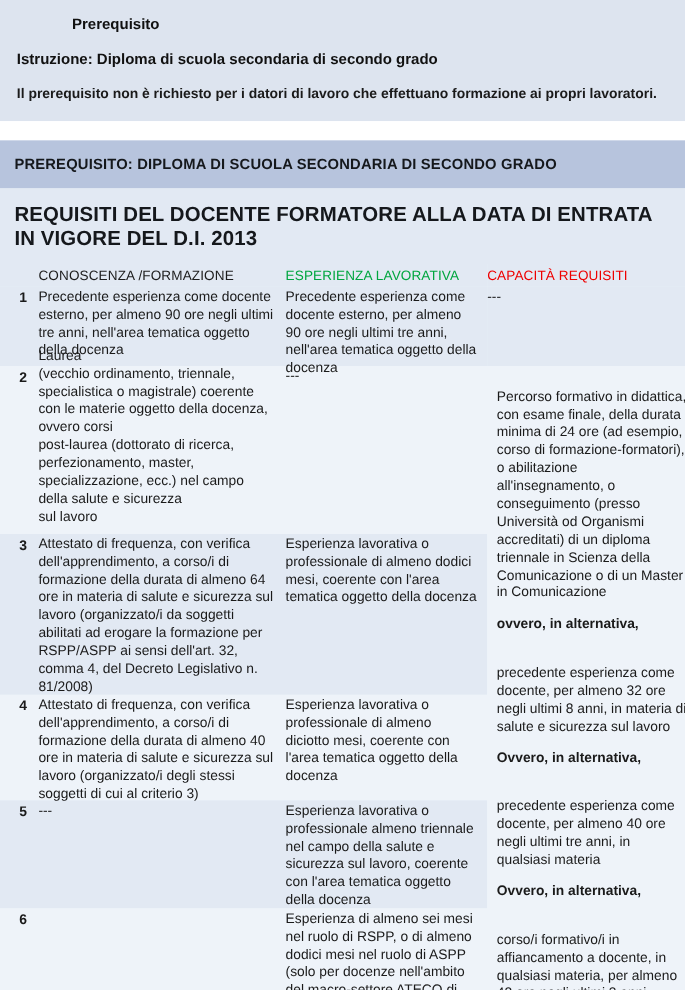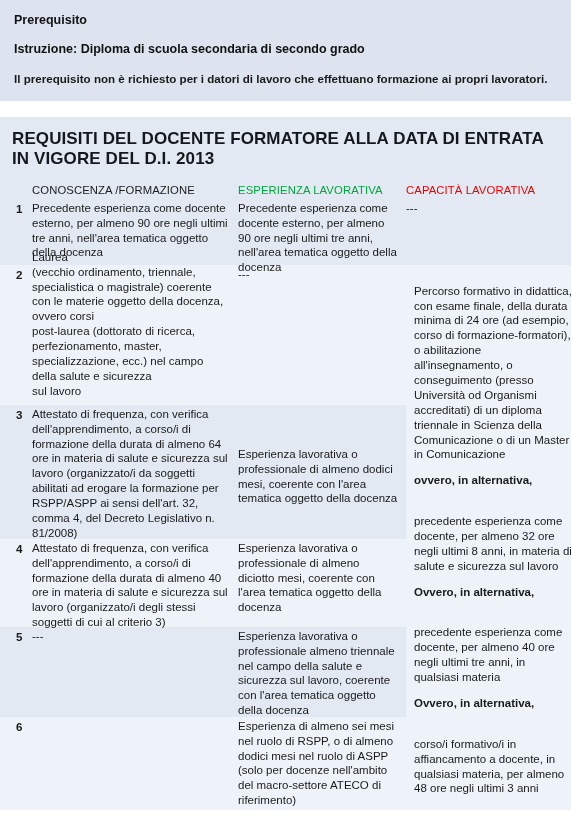--- a/index.html
+++ b/index.html
@@ -20,20 +20,21 @@
     background: #dde4ef;
     padding: 9px 12px 14px 12px;
     box-sizing: border-box;
   }
   .prereq-title {
     font-size: 12.5px;
     font-weight: bold;
     color: #111;
     line-height: 1.5;
     padding: 2px 0 10px 2px;
+    margin-left: 46px;
   }
   .prereq-sub {
     font-size: 12.5px;
     font-weight: bold;
     color: #111;
     line-height: 1.5;
     padding: 0 0 12px 2px;
   }
   .prereq-note {
     font-size: 11.6px;
@@ -137,33 +138,36 @@
 <div class="prereq-panel">
   <div class="prereq-title">Prerequisito</div>
   <div class="prereq-sub">Istruzione: Diploma di scuola secondaria di secondo grado</div>
   <div class="prereq-note">Il prerequisito non è richiesto per i datori di lavoro che effettuano formazione ai propri lavoratori.</div>
 </div>
 
 <div class="gap"></div>
 
 <div class="tbl-wrap">
 
+  <div class="band-dark">
+    <span class="band-dark-text">PREREQUISITO: DIPLOMA DI SCUOLA SECONDARIA DI SECONDO GRADO</span>
+  </div>
 
   <div class="band-light">
     <span class="band-light-text">REQUISITI DEL DOCENTE FORMATORE ALLA DATA DI ENTRATA IN VIGORE DEL D.I. 2013</span>
   </div>
 
   <div class="grid">
 
     <div class="hdr-row">
       <div class="cellband bg-a" style="left:0;top:0;width:406px;height:19px;"></div>
       <div class="cellband bg-a" style="left:406px;top:0;width:165px;height:19px;"></div>
       <div class="hdr c1" style="left:32px;">CONOSCENZA /FORMAZIONE</div>
       <div class="hdr c2" style="left:238px;">ESPERIENZA LAVORATIVA</div>
-      <div class="hdr c3" style="left:406px;">CAPACITÀ LAVORATIVA</div>
+      <div class="hdr c3" style="left:406px;">CAPACITÀ REQUISITI</div>
     </div>
 
     <div class="cellband bg-a" style="left:0;top:19px;width:406px;height:66px;"></div>
     <div class="cellband bg-b" style="left:0;top:85px;width:406px;height:140px;"></div>
     <div class="cellband bg-a" style="left:0;top:225px;width:406px;height:134px;"></div>
     <div class="cellband bg-b" style="left:0;top:359px;width:406px;height:88px;"></div>
     <div class="cellband bg-a" style="left:0;top:447px;width:406px;height:90px;"></div>
     <div class="cellband bg-b" style="left:0;top:537px;width:406px;height:93px;"></div>
 
     <div class="cellband bg-a" style="left:406px;top:19px;width:165px;height:66px;"></div>
@@ -175,21 +179,21 @@
 
     <div class="cell num" style="left:0;top:85px;width:32px;">2</div>
     <div class="cell c1" style="left:32px;top:68px;width:206px;">Laurea
 (vecchio ordinamento, triennale, specialistica o magistrale) coerente con le materie oggetto della docenza, ovvero corsi
 post-laurea (dottorato di ricerca, perfezionamento, master, specializzazione, ecc.) nel campo della salute e sicurezza
 sul lavoro</div>
     <div class="cell c2" style="left:238px;top:85px;width:168px;">---</div>
 
     <div class="cell num" style="left:0;top:225px;width:32px;">3</div>
     <div class="cell c1" style="left:32px;top:225px;width:206px;">Attestato di frequenza, con verifica dell'apprendimento, a corso/i di formazione della durata di almeno 64 ore in materia di salute e sicurezza sul lavoro (organizzato/i da soggetti abilitati ad erogare la formazione per RSPP/ASPP ai sensi dell'art. 32, comma 4, del Decreto Legislativo n. 81/2008)</div>
-    <div class="cell c2" style="left:238px;top:225px;width:168px;margin-top:40px;">Esperienza lavorativa o professionale di almeno dodici mesi, coerente con l'area tematica oggetto della docenza</div>
+    <div class="cell c2" style="left:238px;top:225px;width:168px;">Esperienza lavorativa o professionale di almeno dodici mesi, coerente con l'area tematica oggetto della docenza</div>
 
     <div class="cell num" style="left:0;top:359px;width:32px;">4</div>
     <div class="cell c1" style="left:32px;top:359px;width:206px;">Attestato di frequenza, con verifica dell'apprendimento, a corso/i di formazione della durata di almeno 40 ore in materia di salute e sicurezza sul lavoro (organizzato/i degli stessi soggetti di cui al criterio 3)</div>
     <div class="cell c2" style="left:238px;top:359px;width:168px;">Esperienza lavorativa o professionale di almeno diciotto mesi, coerente con l'area tematica oggetto della docenza</div>
 
     <div class="cell num" style="left:0;top:447px;width:32px;">5</div>
     <div class="cell c1" style="left:32px;top:447px;width:206px;">---</div>
     <div class="cell c2" style="left:238px;top:447px;width:168px;">Esperienza lavorativa o professionale almeno triennale nel campo della salute e sicurezza sul lavoro, coerente con l'area tematica oggetto della docenza</div>
 
     <div class="cell num" style="left:0;top:537px;width:32px;">6</div>

